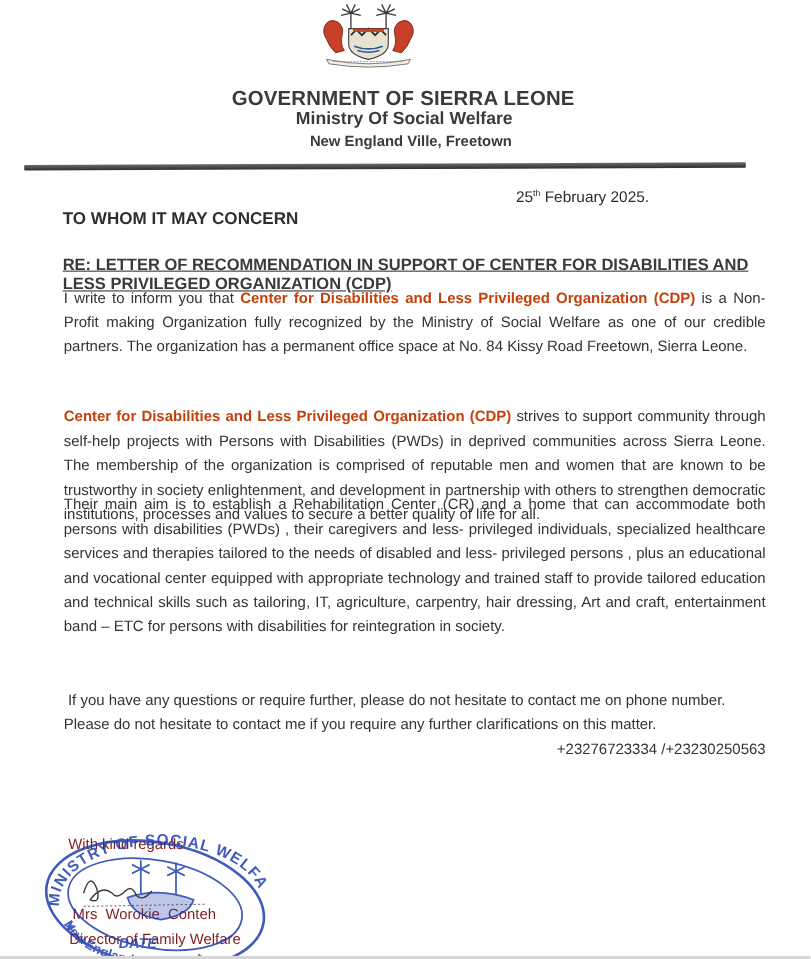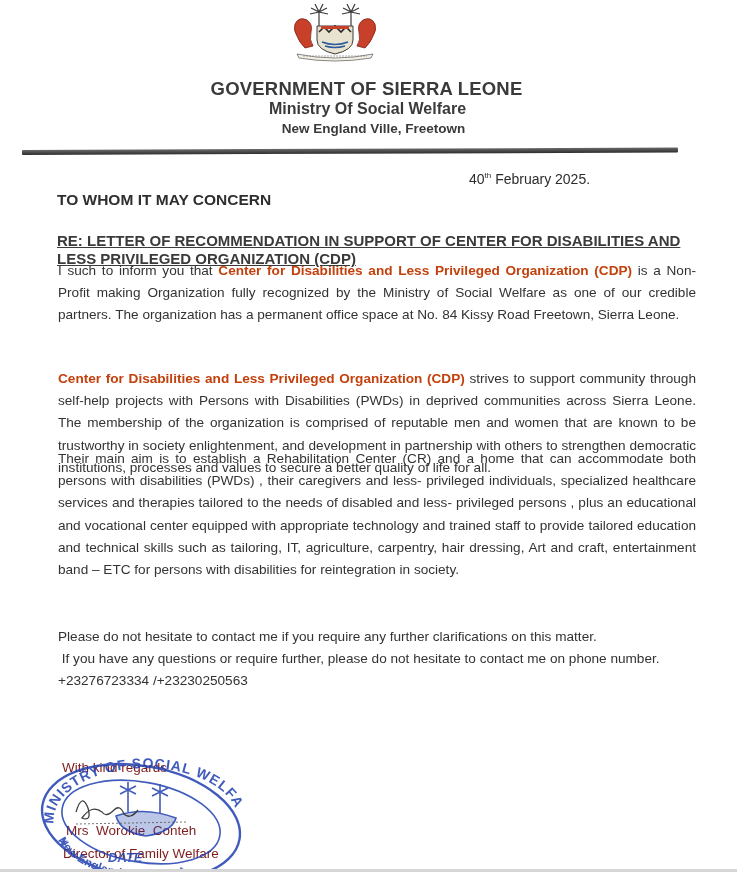--- a/index.html
+++ b/index.html
@@ -57,35 +57,35 @@
 
   <path d="M8 52 q38 8 76 0 l-2 4 q-36 6 -72 0z" fill="#f3f0e6" stroke="#555" stroke-width="0.7"></path>
   <path d="M14 54 h64" stroke="#777" stroke-width="0.6" stroke-dasharray="2 1"></path>
 </svg>
 
 <div class="hdr hdr1">GOVERNMENT OF SIERRA LEONE</div>
 <div class="hdr hdr2">Ministry Of Social Welfare</div>
 <div class="hdr hdr3">New England Ville, Freetown</div>
 <div class="rule"></div>
 
-<div class="date"><span>40</span><sup>th</sup><span> February 2025.</span></div>
+<div class="date"><span>25</span><sup>th</sup><span> February 2025.</span></div>
 
 <div class="concern">TO WHOM IT MAY CONCERN</div>
 <div class="re">RE: LETTER OF RECOMMENDATION IN SUPPORT OF CENTER FOR DISABILITIES AND LESS PRIVILEGED ORGANIZATION (CDP)</div>
 
-<div class="p p1"><span>I such to inform you that </span><b>Center for Disabilities and Less Privileged  Organization (CDP)</b><span> is a Non-Profit making Organization fully recognized by the Ministry of Social Welfare as one of our credible partners. The organization has a permanent office space at No. 84 Kissy Road    Freetown, Sierra Leone.</span></div>
+<div class="p p1"><span>I write to inform you that </span><b>Center for Disabilities and Less Privileged  Organization (CDP)</b><span> is a Non-Profit making Organization fully recognized by the Ministry of Social Welfare as one of our credible partners. The organization has a permanent office space at No. 84 Kissy Road    Freetown, Sierra Leone.</span></div>
 
 <div class="p p2"><b>Center for Disabilities and Less Privileged Organization (CDP)</b><span> strives to support community through self-help projects with Persons with Disabilities (PWDs) in deprived communities across Sierra Leone. The membership of the organization is comprised of reputable men and women that are known to be trustworthy in society enlightenment, and development in partnership with others to strengthen democratic institutions, processes and values to secure a better quality of life for all.</span></div>
 
 <div class="p p3">Their main aim is to establish a Rehabilitation Center (CR) and a home that can accommodate both persons with disabilities (PWDs) , their caregivers and less- privileged individuals,  specialized healthcare services and therapies tailored to the  needs of disabled and less- privileged persons , plus an educational and vocational center equipped with appropriate technology and trained staff to provide tailored education and technical skills such as tailoring, IT, agriculture, carpentry, hair dressing, Art and craft, entertainment band – ETC for persons with disabilities for reintegration in  society.</div>
 
 <div class="p p4">
+  <div style="text-align:left;white-space:pre"> If you have any questions or require further, please do not hesitate to contact me on phone number.</div>
   <div style="text-align:left">Please do not hesitate to contact me if you require any further clarifications on this matter.</div>
-  <div style="text-align:left;white-space:pre"> If you have any questions or require further, please do not hesitate to contact me on phone number.</div>
-  <div style="text-align:left">+23276723334 /+23230250563</div>
+  <div style="text-align:right">+23276723334 /+23230250563</div>
 </div>
 
 <div class="sig sig1">With kind regards</div>
 <div class="sig sig2" style="white-space:pre">Mrs  Worokie  Conteh</div>
 <div class="sig sig3">Director of Family Welfare</div>
 
 <svg class="stamp" viewBox="0 0 210 122">
   <defs>
     <path id="arcTop" d="M18 70 A92 52 0 0 1 200 56"></path>
     <path id="arcBot" d="M22 86 A92 52 0 0 0 150 120"></path>

